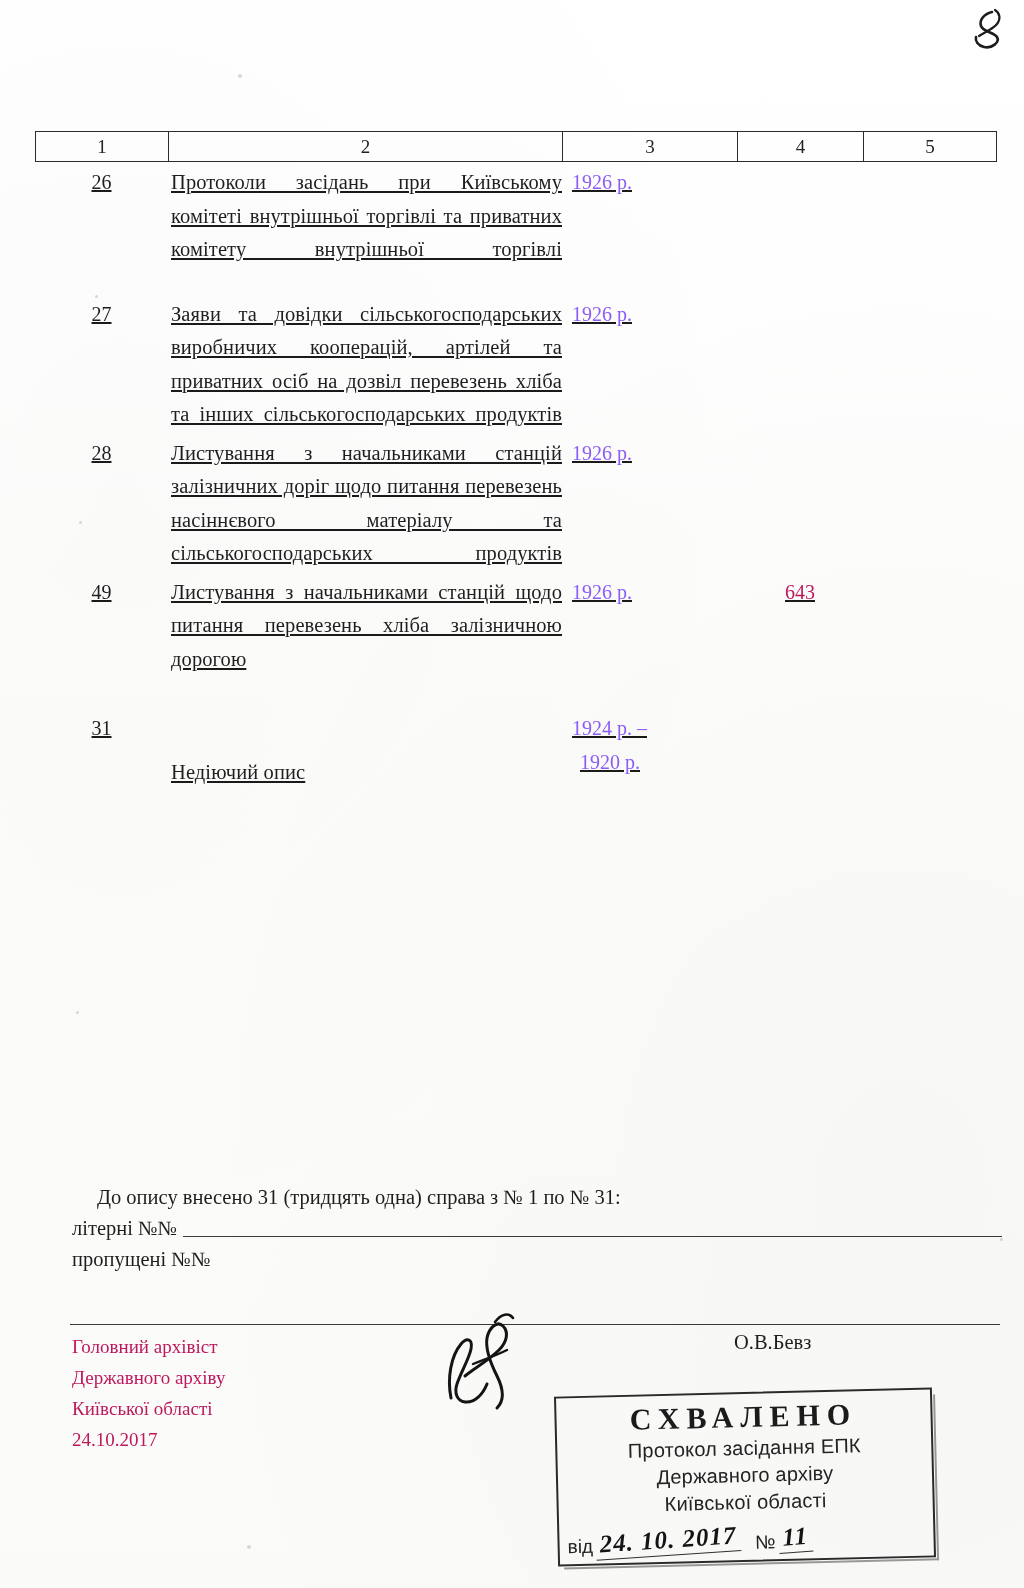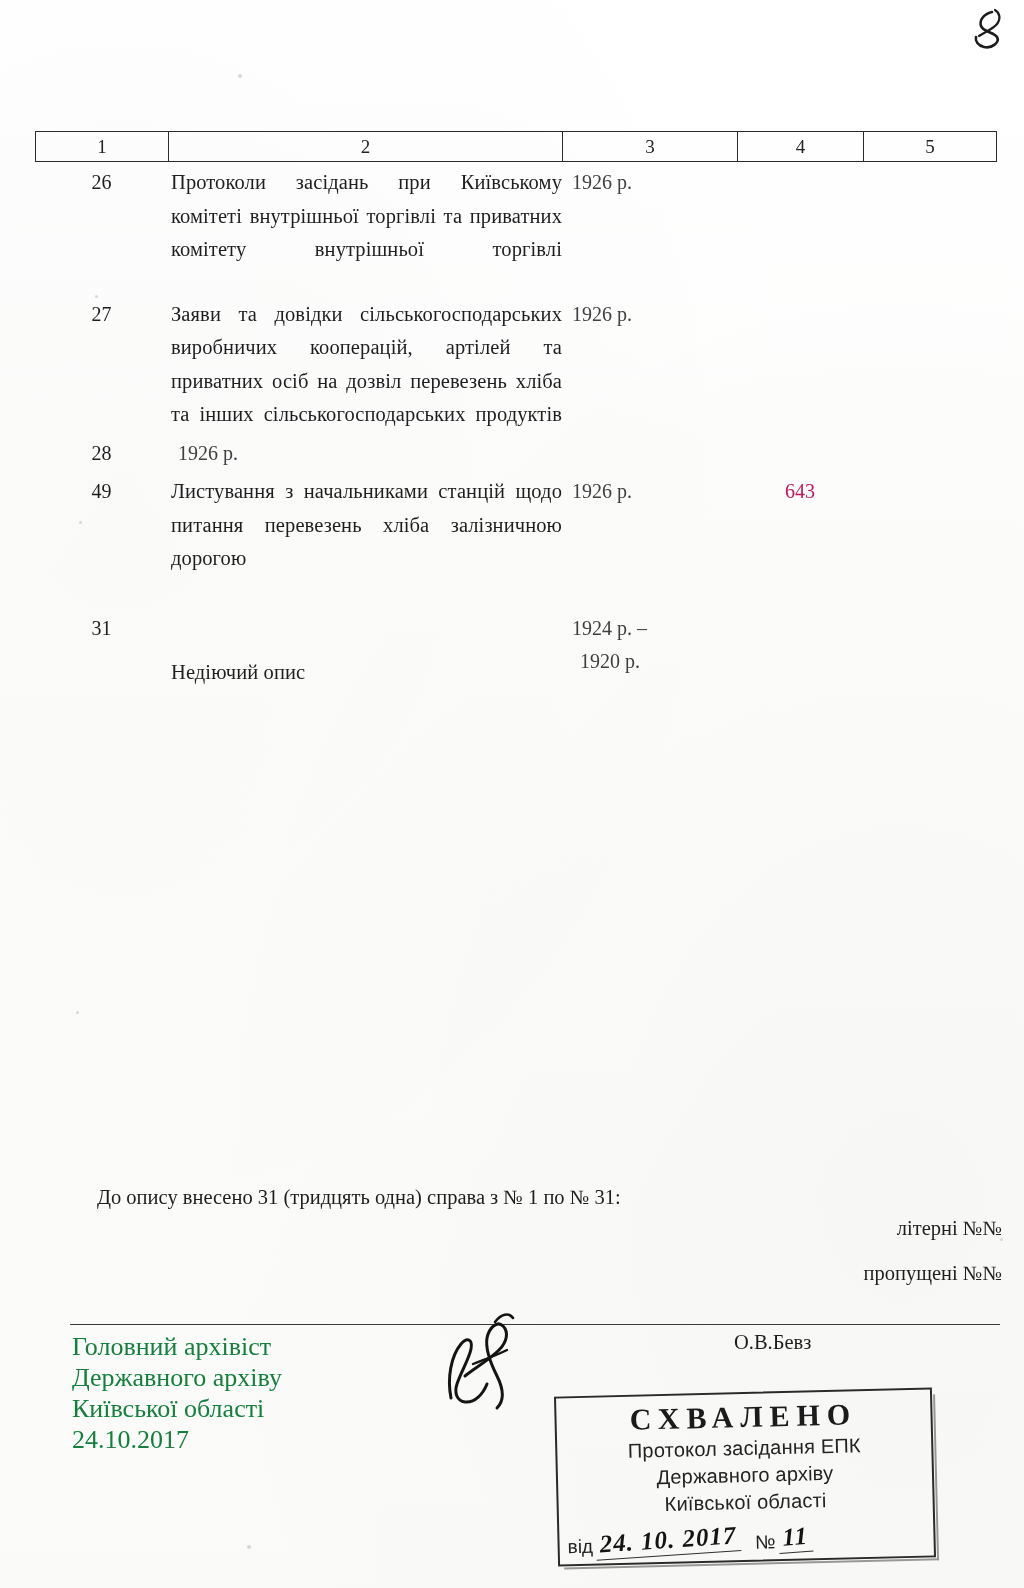--- a/index.html
+++ b/index.html
@@ -77,20 +77,21 @@
   .c4 { width: 126px; }
   .c5 { width: 134px; }
 
   .rows {
     position: relative;
     margin-top: 4px;
   }
   .row {
     display: flex;
     align-items: flex-start;
+    text-decoration: underline;
   }
   .cell-num {
     width: 133px;
     flex: 0 0 133px;
     text-align: center;
     font-size: 20px;
     line-height: 33.5px;
     color: #1e1e1e;
   }
   .cell-title {
@@ -104,21 +105,21 @@
     letter-spacing: .1px;
     padding-left: 3px;
     box-sizing: border-box;
   }
   .cell-title.no-justify { text-align: left; text-align-last: left; margin-top: 44px; }
   .cell-date {
     width: 175px;
     flex: 0 0 175px;
     font-size: 20px;
     line-height: 33.5px;
-    color: #404040;
+    color: #8b5cf6;
     padding-left: 10px;
     box-sizing: border-box;
   }
   .cell-qty {
     width: 126px;
     flex: 0 0 126px;
     text-align: center;
     font-size: 20px;
     line-height: 33.5px;
     color: #be185d;
@@ -144,21 +145,20 @@
     width: 930px;
     font-size: 20.5px;
     line-height: 31px;
     color: #1e1e1e;
   }
   .summary .line { white-space: nowrap; margin-left: 25px; }
   .fill-row {
     display: flex;
     align-items: flex-end;
     gap: 6px;
-    flex-direction: column;
   }
   .fill-rule {
     flex: 1;
     height: 0;
     border-bottom: 1.3px solid #3a3a3a;
     margin-bottom: 7px;
   }
 
   
   .sig-rule {
@@ -166,23 +166,23 @@
     left: 70px;
     top: 1324px;
     width: 930px;
     height: 0;
     border-bottom: 1.3px solid #3a3a3a;
   }
   .sig-block {
     position: absolute;
     left: 72px;
     top: 1331px;
-    font-size: 26px;
+    font-size: 19px;
     line-height: 31px;
-    color: #15803d;
+    color: #be185d;
   }
   .sig-name {
     position: absolute;
     left: 734px;
     top: 1331px;
     font-size: 20.5px;
     color: #1e1e1e;
   }
   .handsign {
     position: absolute;
@@ -313,20 +313,21 @@
         <div class="cell-title">Заяви та довідки сільськогосподарських виробничих кооперацій, артілей та приватних осіб на дозвіл перевезень хліба та інших сільськогосподарських продуктів</div>
         <div class="cell-date">1926 р.</div>
         <div class="cell-qty"></div>
         <div class="cell-note"></div>
       </div>
 
       <div class="row-gap-sm"></div>
 
       <div class="row">
         <div class="cell-num">28</div>
+        <div class="cell-title">Листування з начальниками станцій залізничних доріг щодо питання перевезень насіннєвого матеріалу та сільськогосподарських продуктів</div>
         <div class="cell-date">1926 р.</div>
         <div class="cell-qty"></div>
         <div class="cell-note"></div>
       </div>
 
       <div class="row-gap-sm"></div>
 
       <div class="row">
         <div class="cell-num">49</div>
         <div class="cell-title">Листування з начальниками станцій щодо питання перевезень хліба залізничною дорогою</div>

